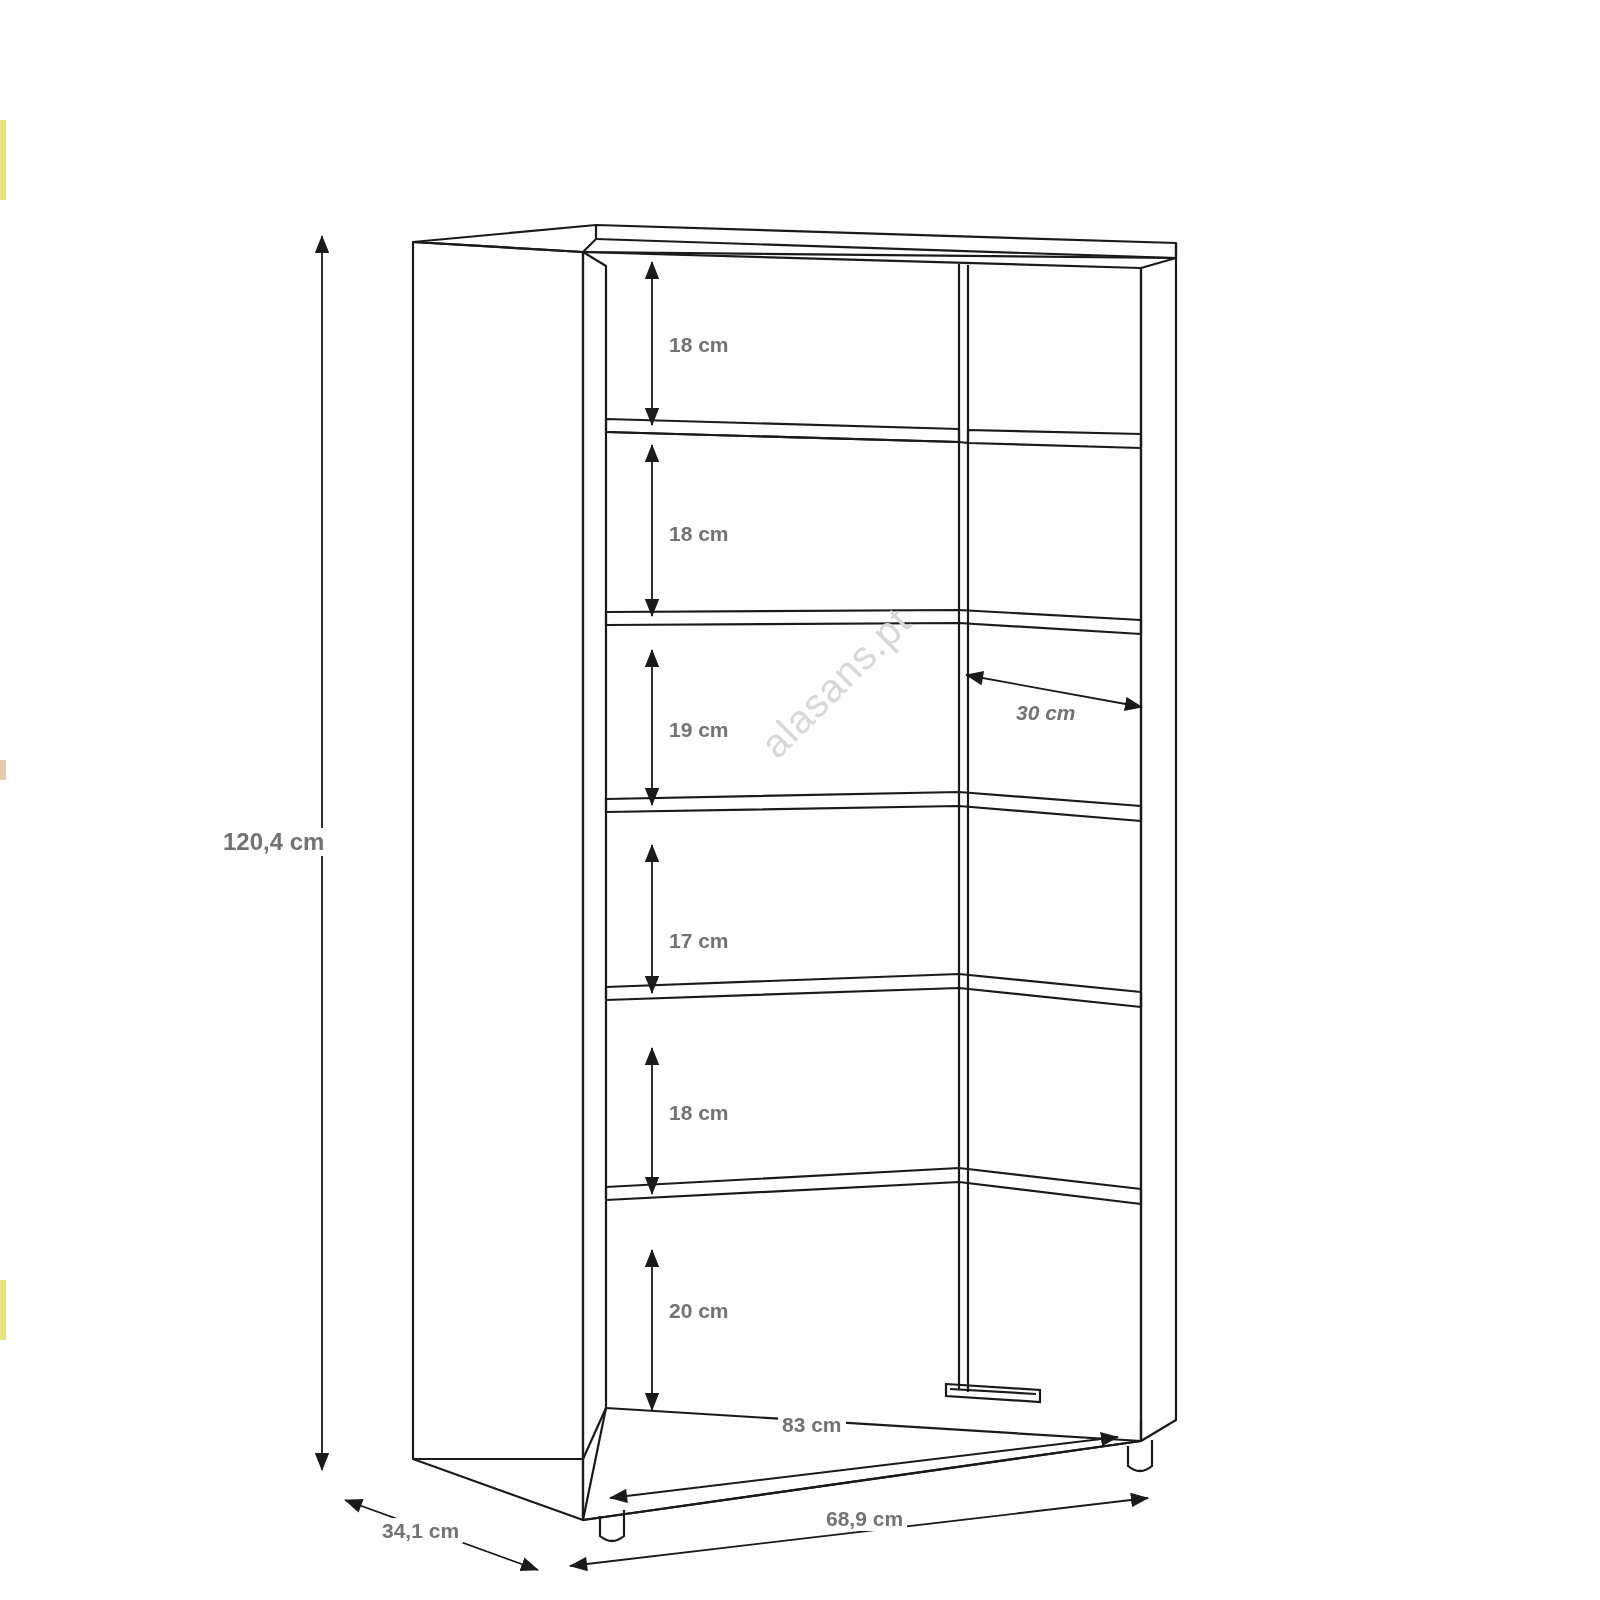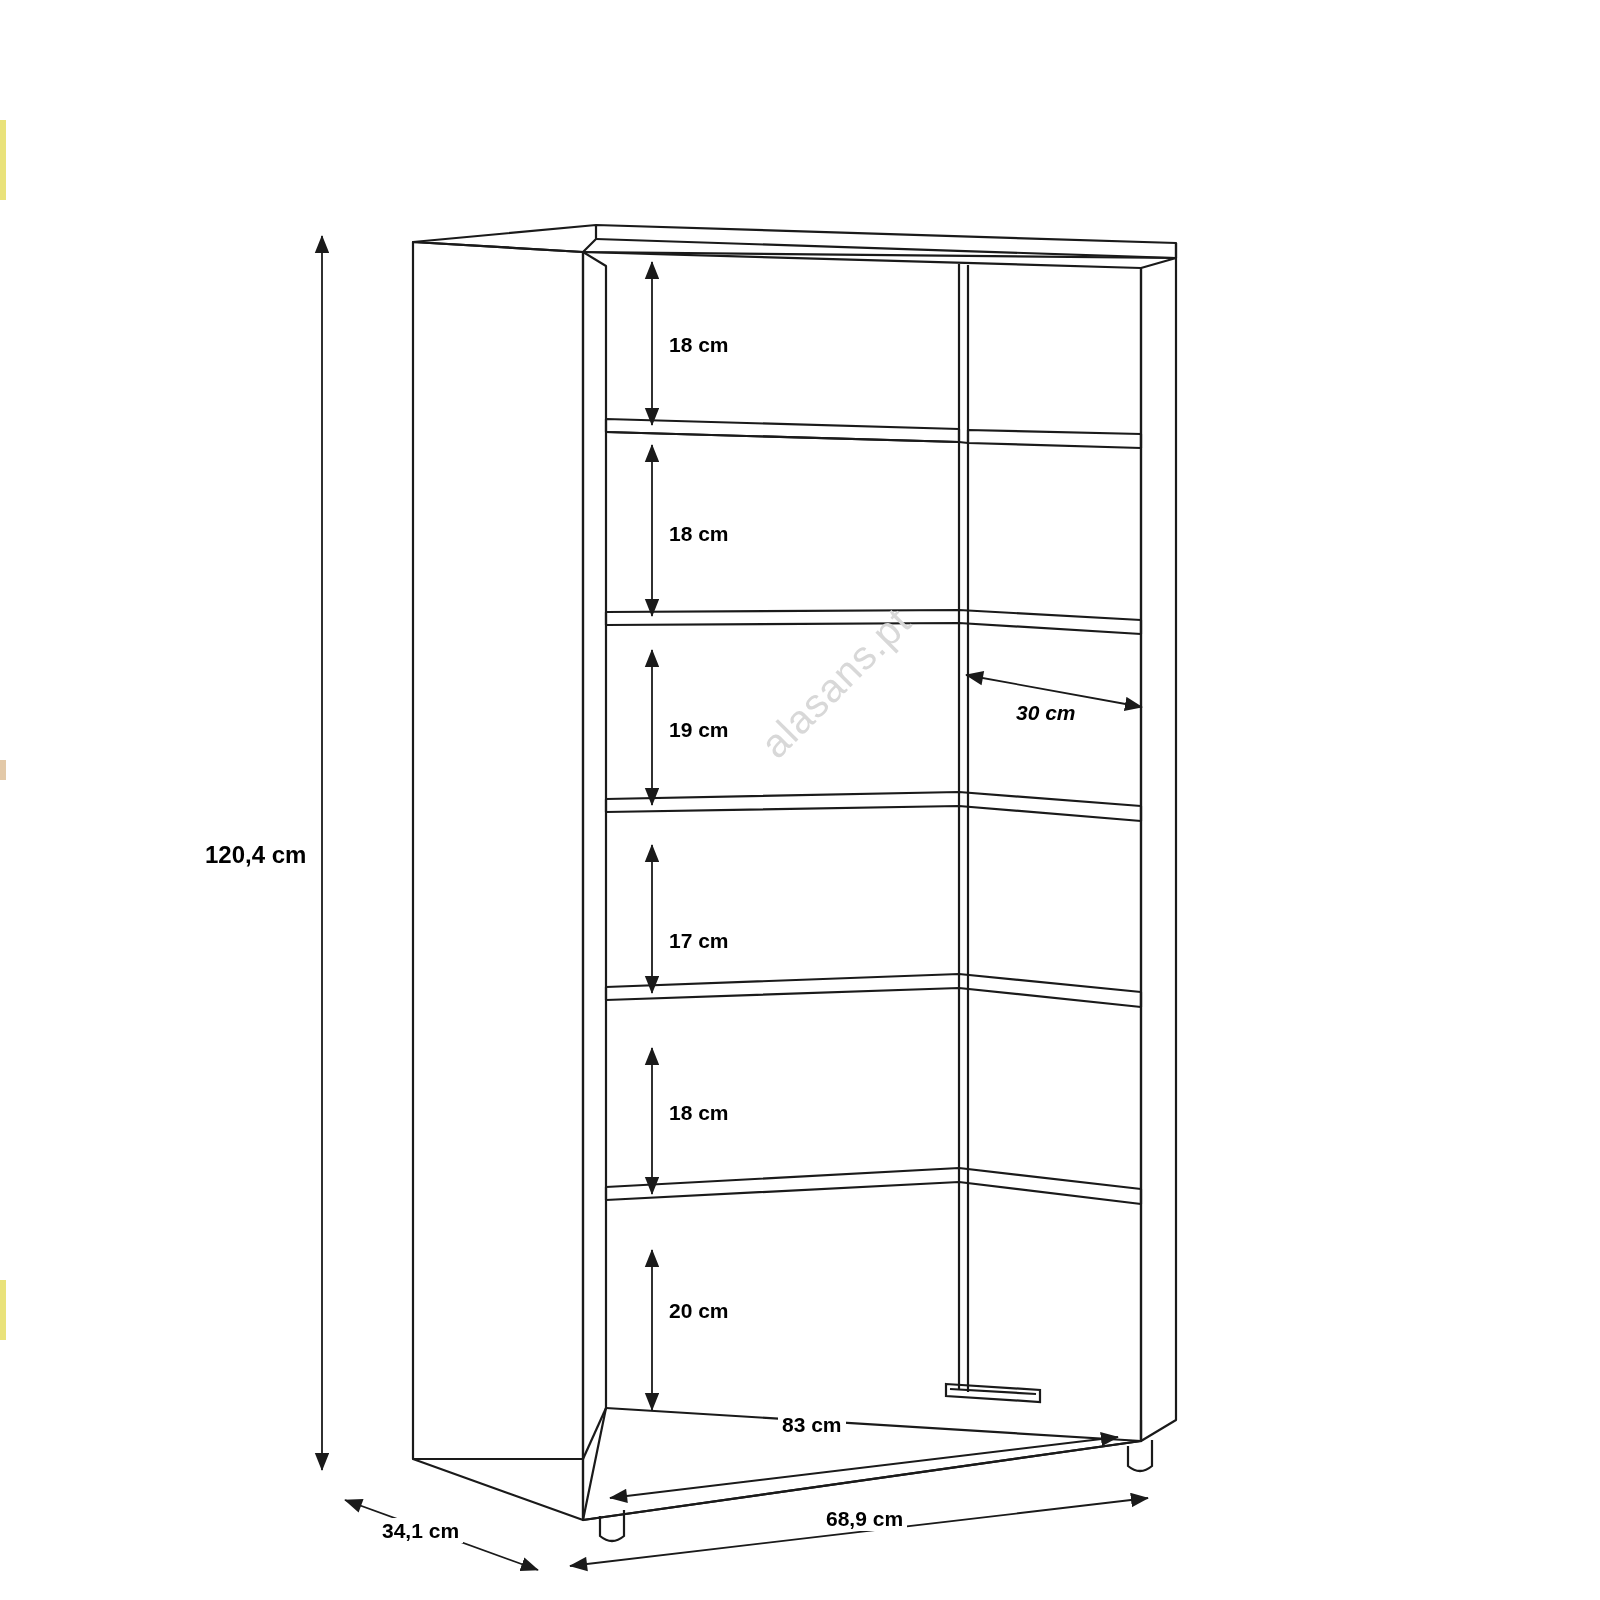--- a/index.html
+++ b/index.html
@@ -20,21 +20,21 @@
     left: 0;
     top: 0;
     width: 1600px;
     height: 1600px;
   }
   .dim-label {
     position: absolute;
     font-family: "Liberation Sans", sans-serif;
     font-size: 21px;
     font-weight: bold;
-    color: #000000;
+    color: #737373;
     white-space: nowrap;
     background: #ffffff;
     padding: 1px 4px;
     line-height: 1.1;
   }
   .dim-label.big {
     font-size: 24px;
   }
   .watermark {
     position: absolute;
@@ -146,21 +146,21 @@
       <line x1="652" y1="845" x2="652" y2="993" marker-start="url(#arrTail)" marker-end="url(#arrHead)"></line>
       <line x1="652" y1="1048" x2="652" y2="1194" marker-start="url(#arrTail)" marker-end="url(#arrHead)"></line>
       <line x1="652" y1="1250" x2="652" y2="1410" marker-start="url(#arrTail)" marker-end="url(#arrHead)"></line>
     </g>
   </svg>
 
   <div class="edge-mark" style="left:0px; top:120px; width:6px; height:80px;"></div>
   <div class="edge-mark" style="left:0px; top:760px; width:6px; height:20px; background:#e3c9a8;"></div>
   <div class="edge-mark" style="left:0px; top:1280px; width:6px; height:60px; background:#e9e27a;"></div>
 
-  <div class="dim-label big" style="left:201px; top:828px;margin-top:13px;">120,4 cm</div>
+  <div class="dim-label big" style="left:219px; top:828px;">120,4 cm</div>
   <div class="dim-label" style="left:378px; top:1518px;">34,1 cm</div>
   <div class="dim-label" style="left:822px; top:1506px;">68,9 cm</div>
   <div class="dim-label" style="left:778px; top:1412px;">83 cm</div>
   <div class="dim-label" style="left:1012px; top:700px;font-style:italic;">30 cm</div>
 
   <div class="dim-label" style="left:665px; top:332px;">18 cm</div>
   <div class="dim-label" style="left:665px; top:521px;">18 cm</div>
   <div class="dim-label" style="left:665px; top:717px;">19 cm</div>
   <div class="dim-label" style="left:665px; top:908px;margin-top:20px;">17 cm</div>
   <div class="dim-label" style="left:665px; top:1100px;">18 cm</div>

